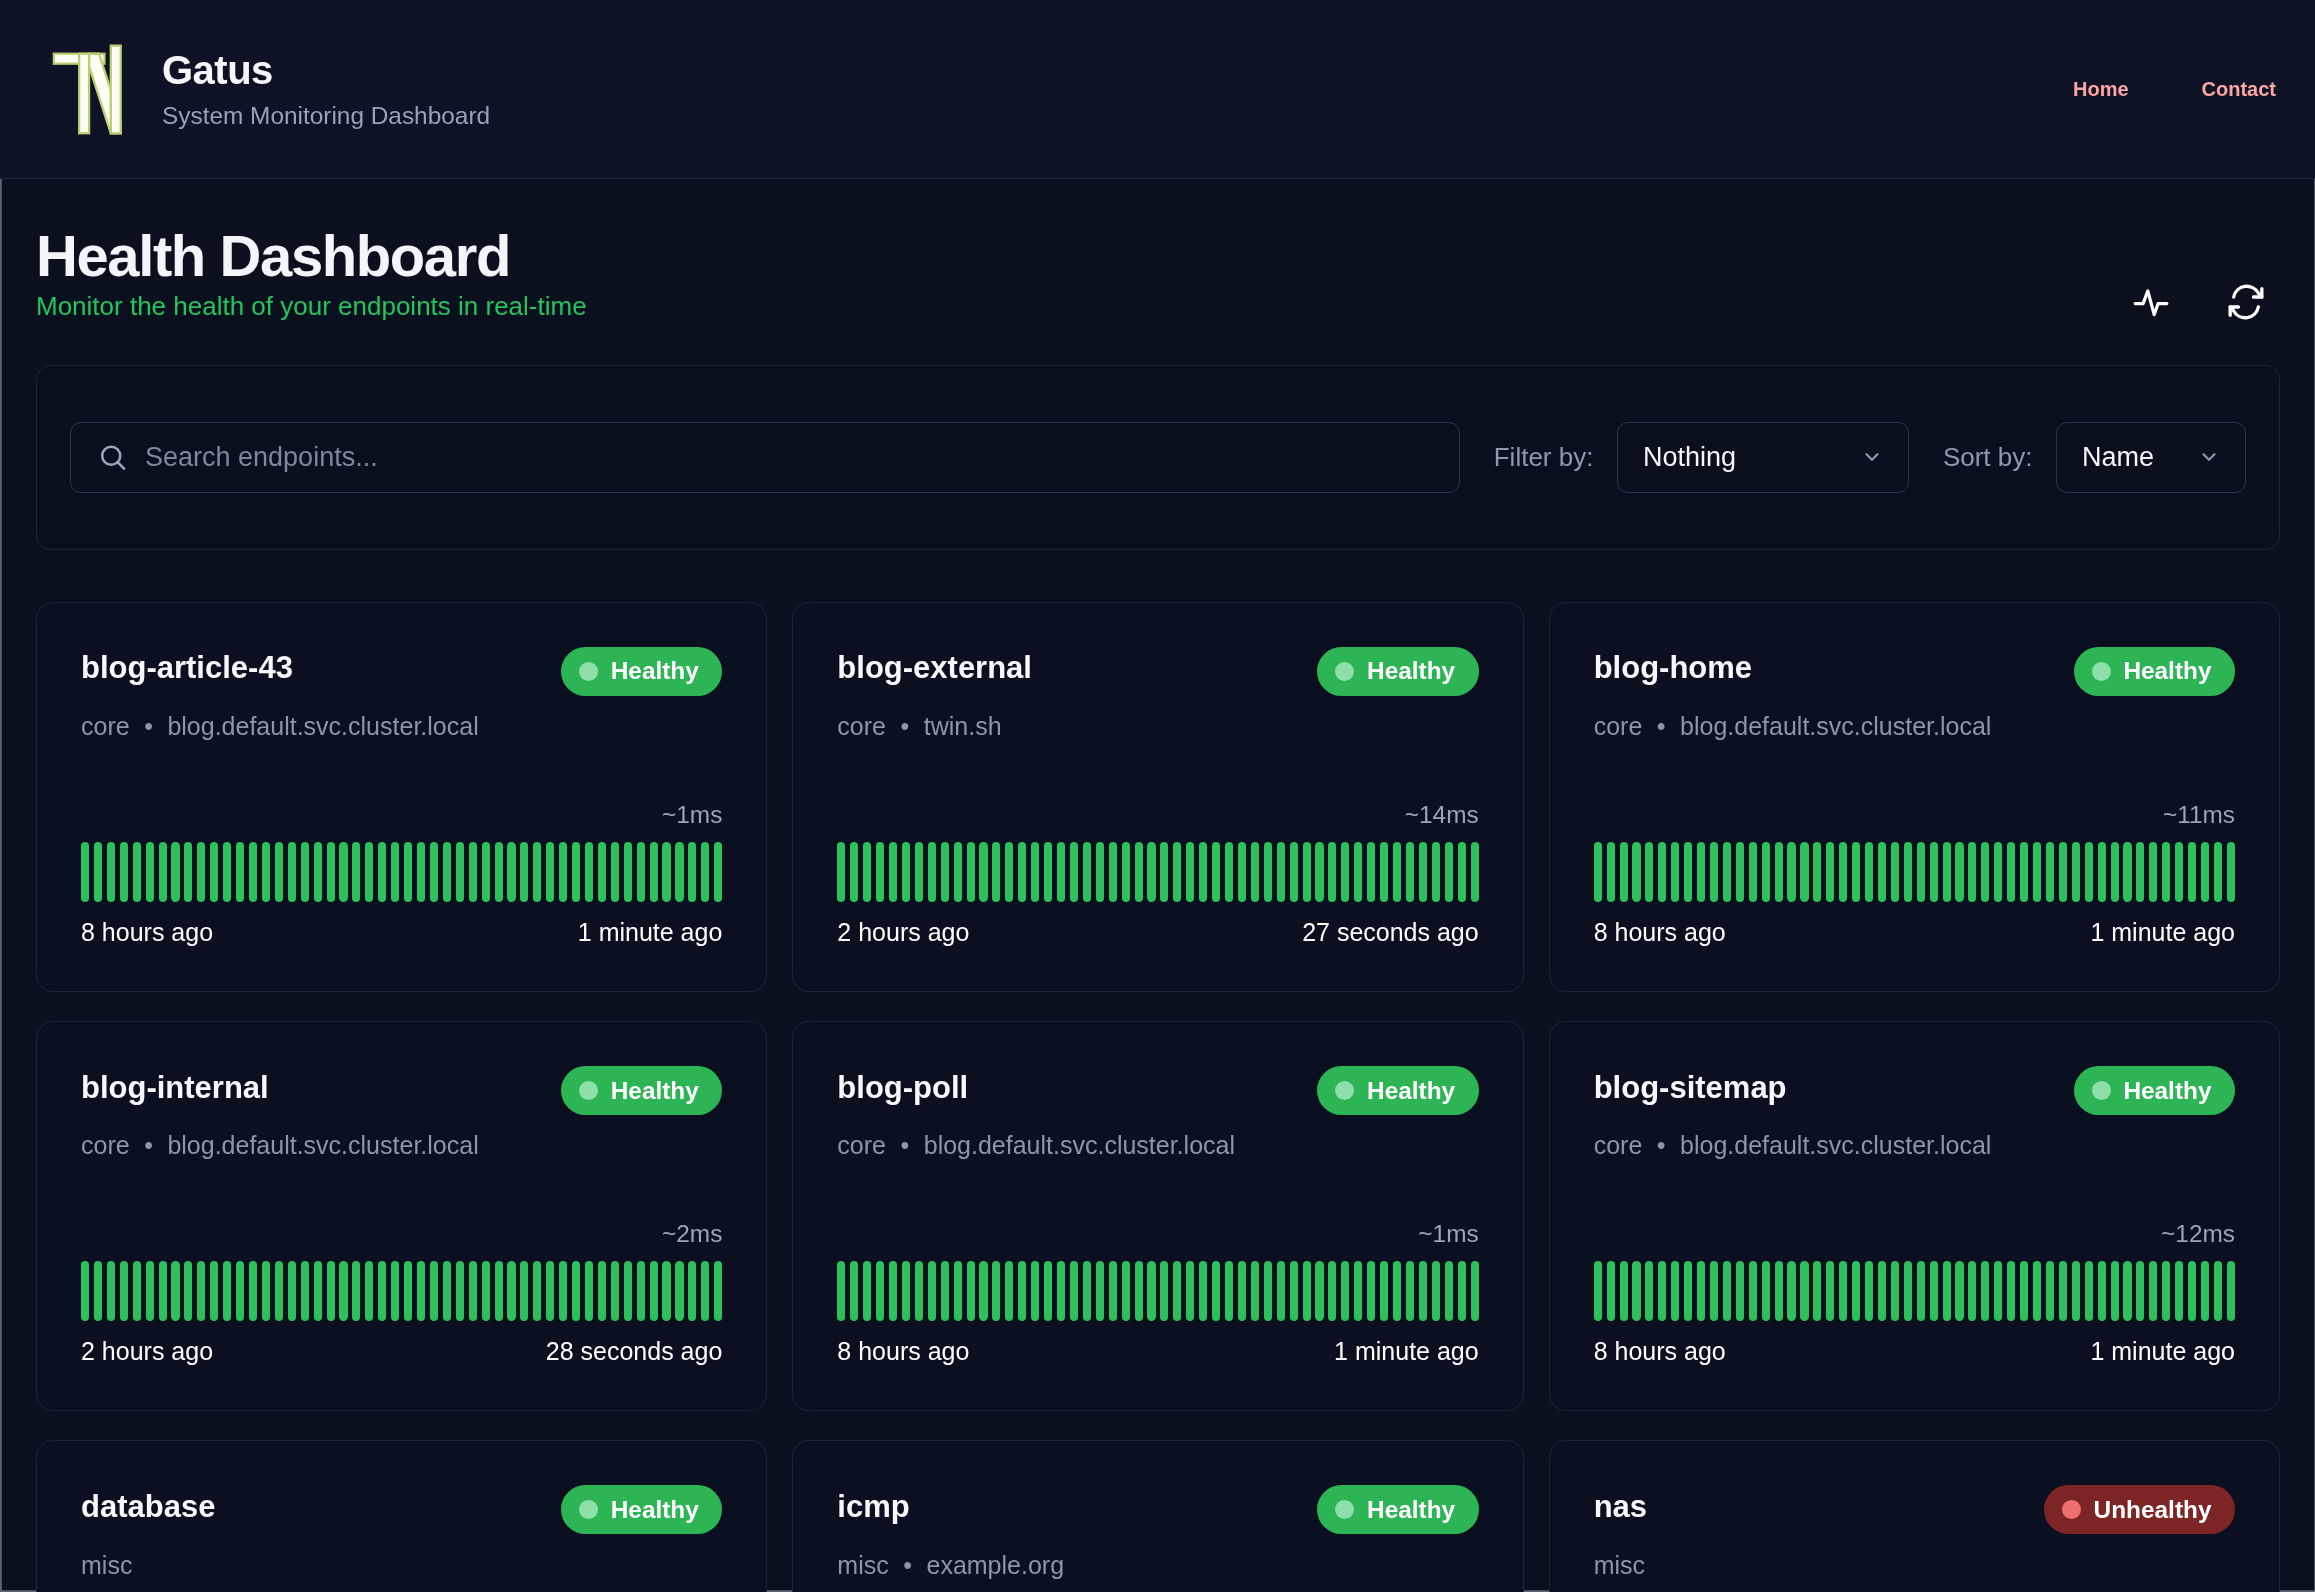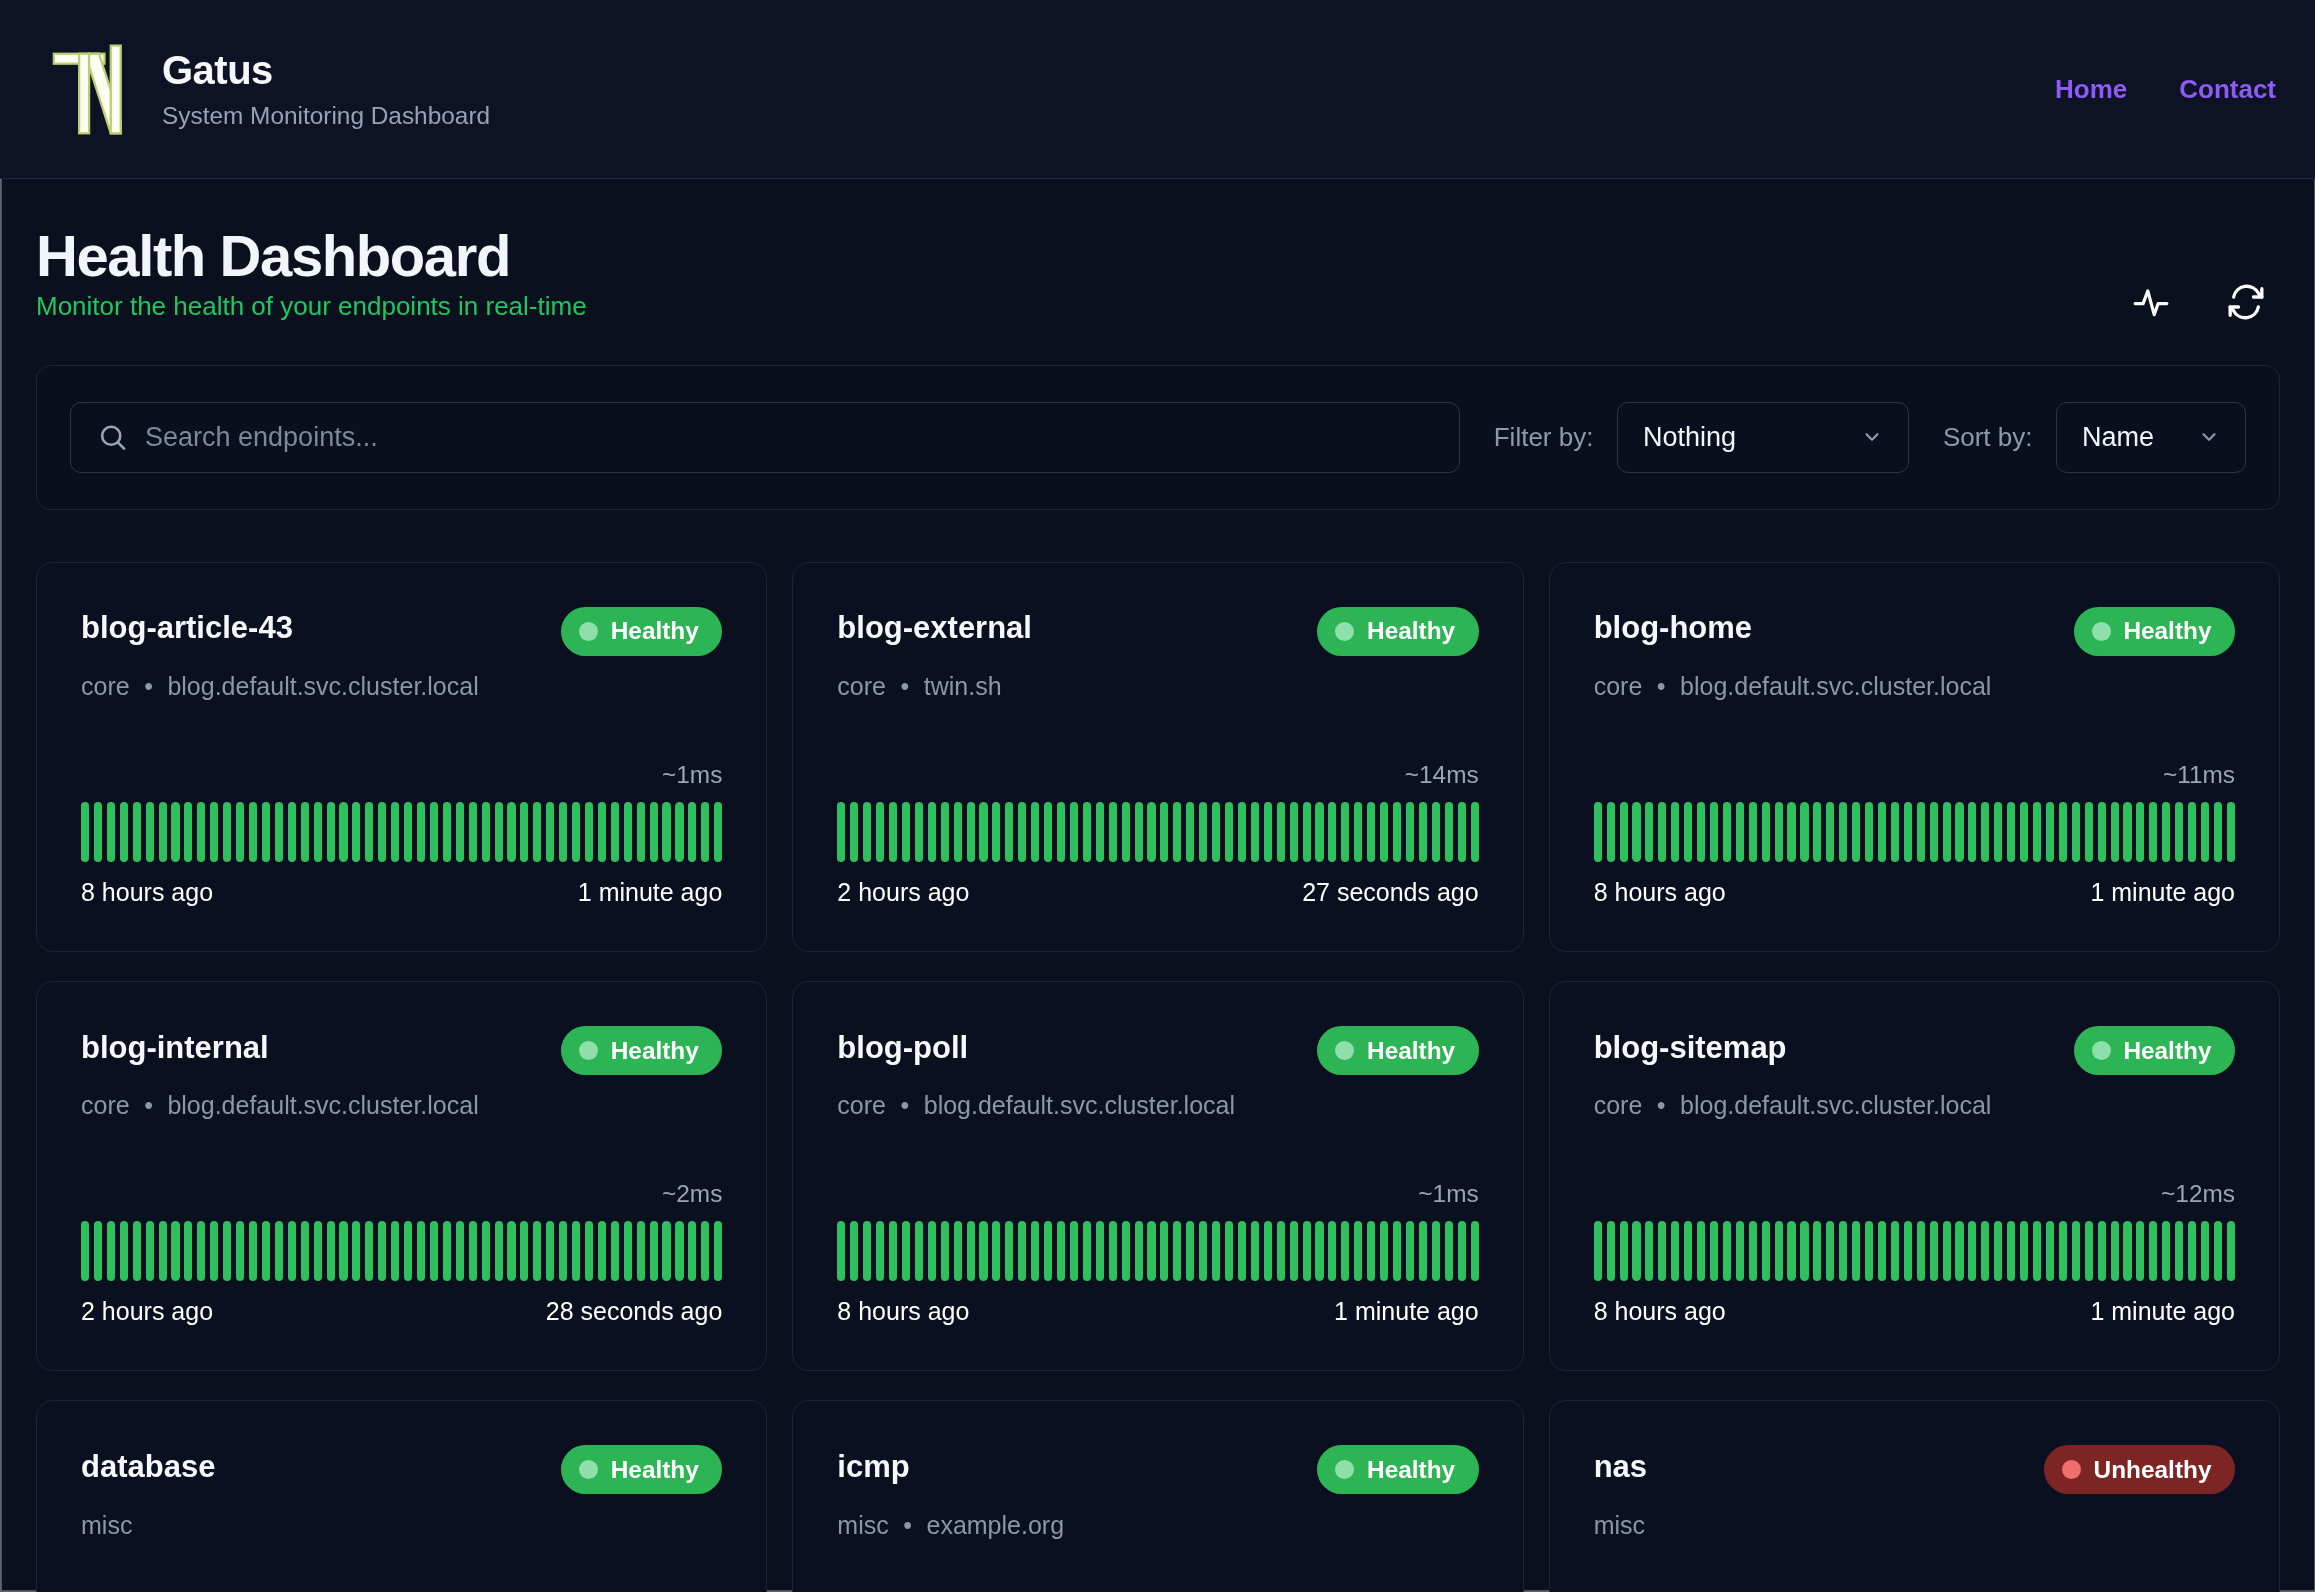--- a/index.html
+++ b/index.html
@@ -19,37 +19,37 @@
     border-bottom:0.9px solid #202a42;
     display:flex;
     align-items:center;
     padding:0 40px 0 51px;
   }
   .logo { width:78px; height:94px; flex:0 0 auto; }
   .brand { margin-left:33px; }
   .brand-name { font-size:40px; font-weight:bold; letter-spacing:-0.5px; color:#f5f7fa; }
   .brand-sub  { font-size:24.4px; color:#97a2b4; margin-top:9px; }
   .nav { margin-left:auto; display:flex; align-items:center; gap:52px; }
-  .nav a { color:#8b5cf6; text-decoration:none; font-size:26px; font-weight:600; cursor:pointer; }
+  .nav a { color:#fca5a5; text-decoration:none; font-size:20px; font-weight:600; cursor:pointer;margin-left:21px; }
 
   
   .main { padding:0 36px; }
   .hero { display:flex; align-items:flex-end; justify-content:space-between; padding-top:45px; }
   .hero h1 { font-size:58px; font-weight:800; letter-spacing:-1.4px; line-height:1.1; }
   .hero-sub { font-size:26px; color:#22c55e; margin-top:3px; }
   .hero-actions { display:flex; align-items:center; gap:56px; padding-right:14.5px; }
   .hero-actions svg { display:block; }
 
   
   .toolbar {
     margin-top:43px;
     background:#0a0f1d;
     border:0.9px solid #1d2637;
     border-radius:14.5px;
-    padding:36px 33px;
+    padding:56px 33px;
     display:flex;
     align-items:center;
   }
   .searchbox { position:relative; flex:1 1 auto; }
   .searchbox svg { position:absolute; left:27px; top:50%; transform:translateY(-50%); }
   .searchbox input {
     width:100%; height:71px;
     background:#0a0f1d;
     border:0.9px solid #2b3548;
     border-radius:11px;

